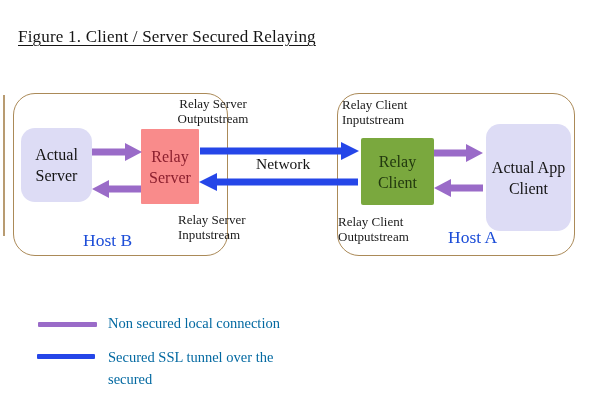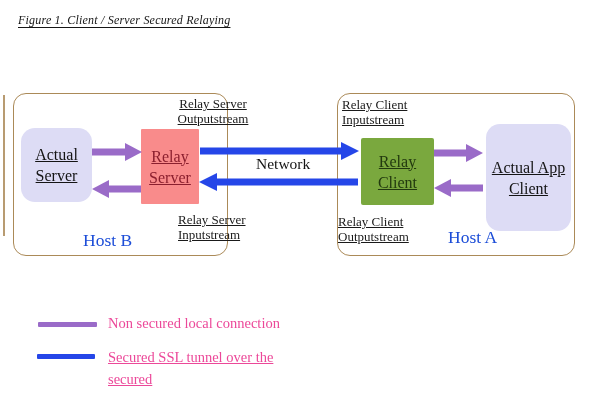--- a/index.html
+++ b/index.html
@@ -2,32 +2,31 @@
 <html style="--purple-arrow: #9a6bc8; --blue-arrow: #2546e8; --host-border: #ab8a58; --lavender-box: #dddcf5; --pink-box: #f98b8b; --green-box: #7aa83e; --relay-server-text: #8b1f2e; --relay-client-text: #22390f;"><head>
 <meta charset="utf-8">
 <style>
   html, body { margin: 0; padding: 0; background: #ffffff; }
   body {
     width: 600px; height: 416px; position: relative; overflow: hidden;
     font-family: "Liberation Serif", "DejaVu Serif", serif;
     color: #111111;
   }
   .abs { position: absolute; }
-  .pre { white-space: pre-line; text-decoration: underline; }
+  .pre { white-space: pre-line; }
 
   .figure-title {
-    left: 18px; top: 13px; font-size: 12px; line-height: 1.25;
+    left: 18px; top: 26px; font-size: 17px; line-height: 1.25;
     text-decoration: underline; text-underline-offset: 3px; color: #151515;
     letter-spacing: 0.2px;
-    font-style: italic;
   }
 
   .host-box {
     border: 1.4px solid var(--host-border, #ab8a58);
-    border-radius: 13px; background: #ffffff;
+    border-radius: 22px; background: #ffffff;
     box-sizing: border-box;
   }
   .host-b { left: 13px; top: 93px; width: 215px; height: 163px; }
   .host-a { left: 337px; top: 93px; width: 238px; height: 163px; }
 
   .edge-artifact {
     left: 3px; top: 95px; width: 2px; height: 141px;
     background: var(--host-border, #ab8a58); opacity: 0.85;
   }
 
@@ -62,21 +61,21 @@
 
   .arrow-layer { left: 0; top: 0; width: 600px; height: 416px; pointer-events: none; }
   .stroke-purple { stroke: var(--purple-arrow, #9a6bc8); stroke-width: 7; fill: none; }
   .fill-purple   { fill: var(--purple-arrow, #9a6bc8); }
   .stroke-blue   { stroke: var(--blue-arrow, #2546e8); stroke-width: 7; fill: none; }
   .fill-blue     { fill: var(--blue-arrow, #2546e8); }
 
   .legend-swatch { height: 5px; border-radius: 1px; }
   .legend-swatch-purple { left: 38px; top: 322px; width: 59px; background: var(--purple-arrow, #9a6bc8); }
   .legend-swatch-blue   { left: 37px; top: 354px; width: 58px; background: var(--blue-arrow, #2546e8); }
-  .legend-text { font-size: 14.5px; color: #ec4899; }
+  .legend-text { font-size: 14.5px; color: #0369a1; }
   .legend-text-1 { left: 108px; top: 315px; }
   .legend-text-2 { left: 108px; top: 346px; line-height: 22px; }
 </style>
 </head>
 <body>
 
 <div class="abs figure-title">Figure 1. Client / Server Secured Relaying</div>
 
 <div class="abs edge-artifact"></div>
 

